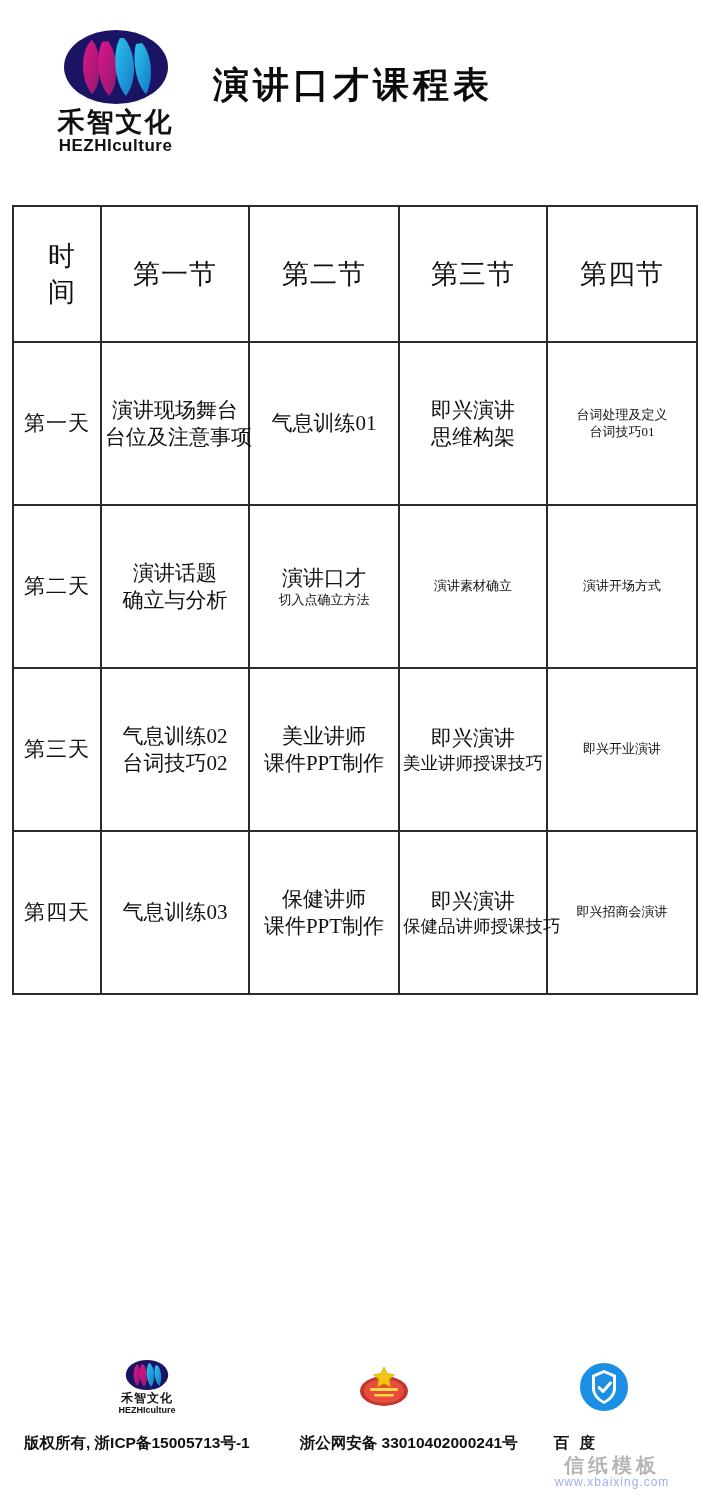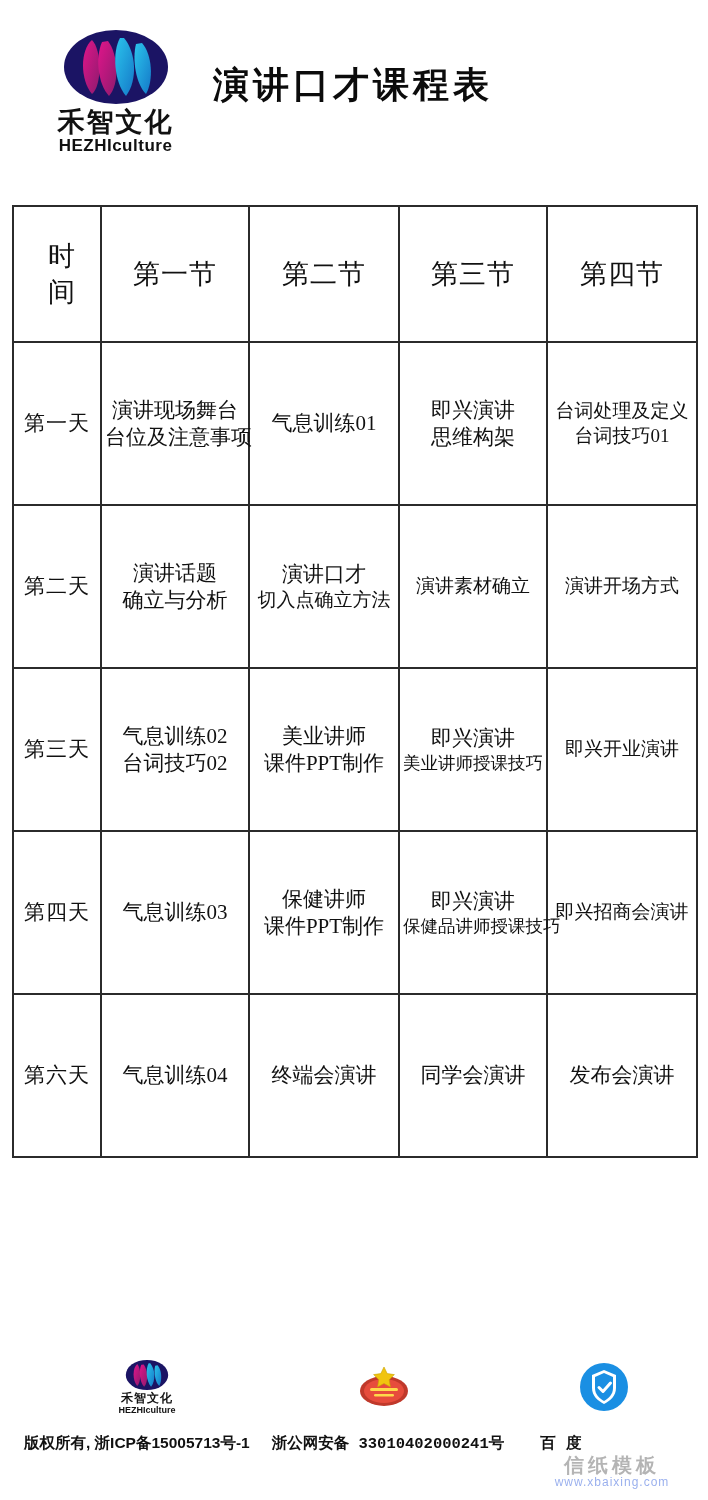--- a/index.html
+++ b/index.html
@@ -98,21 +98,21 @@
   table.sched tbody td {
     height: 157px;
     font-size: 21px;
     line-height: 1.28;
   }
   td.day {
     font-size: 21px;
     letter-spacing: 1px;
   }
   .cell-line { display: block; white-space: nowrap; }
-  .sm { font-size: 19px; }
+  .sm { font-size: 13px; }
   .xs { font-size: 17.5px; }
 
   col.c-time { width: 88px; }
   col.c1 { width: 148px; }
   col.c2 { width: 150px; }
   col.c3 { width: 148px; }
   col.c4 { width: 150px; }
 
   
   .footer {
@@ -157,21 +157,21 @@
     left: 0;
     width: 708px;
     font-family: "Liberation Sans", sans-serif;
     font-size: 15.5px;
     font-weight: bold;
     color: #111;
     display: flex;
     align-items: flex-start;
   }
   .ft-copyright { margin-left: 24px; white-space: nowrap; }
-  .ft-police { margin-left: 22px; white-space: nowrap; font-family: Liberation Mono, monospace; }
+  .ft-police { margin-left: 50px; white-space: nowrap; }
   .ft-baidu { margin-left: 36px; white-space: nowrap; letter-spacing: 3px; }
 
   .watermark {
     position: absolute;
     right: 6px;
     top: 1455px;
     width: 180px;
     text-align: center;
     opacity: 0.45;
   }
@@ -308,35 +308,20 @@
         <td>
           <span class="cell-line">即兴演讲</span>
           <span class="cell-line xs">保健品讲师授课技巧</span>
         </td>
         <td>
           <span class="cell-line sm">即兴招商会演讲</span>
         </td>
       </tr>
 
 
-      <tr>
-        <td class="day">第六天</td>
-        <td>
-          <span class="cell-line">气息训练04</span>
-        </td>
-        <td>
-          <span class="cell-line">终端会演讲</span>
-        </td>
-        <td>
-          <span class="cell-line">同学会演讲</span>
-        </td>
-        <td>
-          <span class="cell-line">发布会演讲</span>
-        </td>
-      </tr>
     </tbody>
   </table>
 </div>
 
 <div class="footer">
   <div class="footer-icons">
     <div class="f-icon f-icon-hz">
       <div class="f-logo-mark-sm">
         <svg width="44" height="32" viewBox="0 0 108 78" xmlns="http://www.w3.org/2000/svg">
           <defs>

